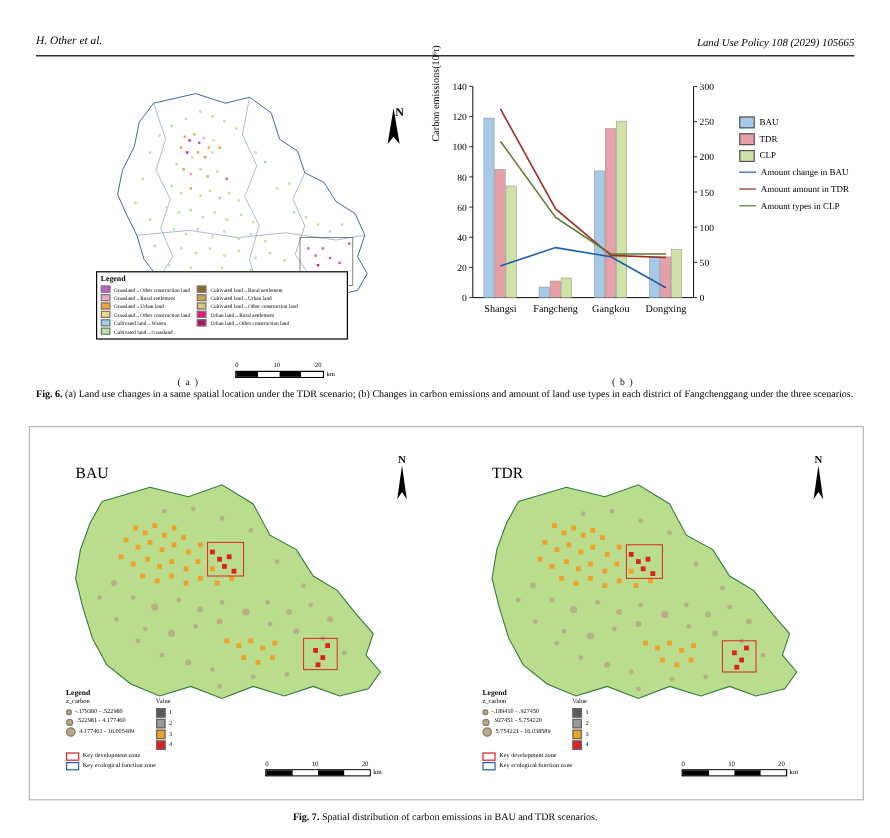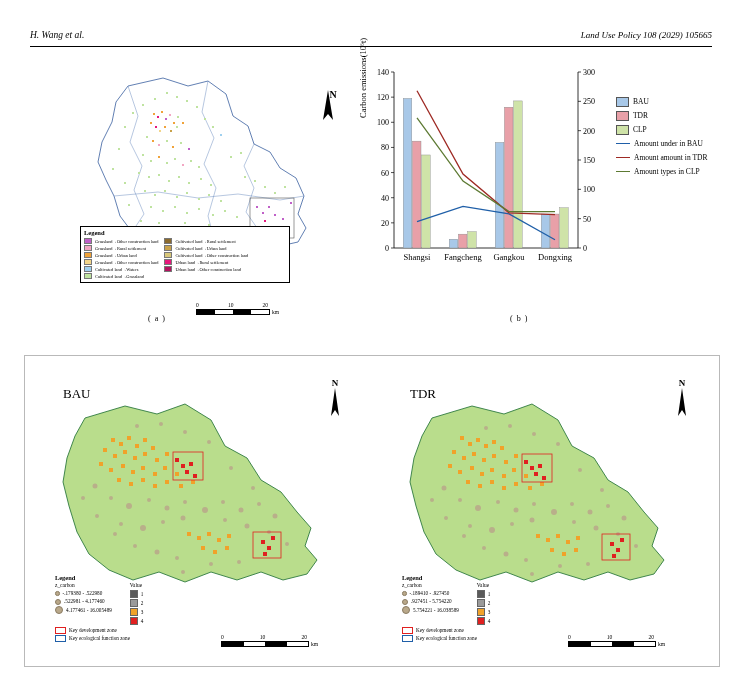--- a/index.html
+++ b/index.html
@@ -86,21 +86,21 @@
 
   .fig7cap{position:absolute;top:676px;left:30px;width:682px;text-align:center;font-size:8.4px;}
   .fig7cap b{font-weight:bold;}
 </style>
 </head>
 <body>
 
 <div class="page">
 
   <div class="runhead">
-    <div class="left">H. Wang et al.</div>
+    <div class="left">H. Other et al.</div>
     <div class="right">Land Use Policy 108 (2029) 105665</div>
   </div>
   <div class="runrule"></div>
 
   <div class="fig6">
 
     <div class="map-a">
       <svg width="290" height="250" viewBox="0 0 290 250">
         <path d="M70 30 L105 22 L130 30 L150 25 L168 38 L175 60 L190 70 L196 88 L212 96
                  L222 112 L238 122 L246 140 L240 158 L248 172 L240 186 L222 190 L206 182
@@ -353,35 +353,38 @@
         <div class="row">
             <span class="bx" style="background:#e8a0a8"></span>
             <span>TDR</span>
           </div>
         <div class="row">
             <span class="bx" style="background:#cfe3a8"></span>
             <span>CLP</span>
           </div>
         <div class="row">
             <span class="ln" style="border-top-color:#1f5fa8"></span>
-            <span>Amount under in BAU</span>
+            <span>Amount change in BAU</span>
           </div>
         <div class="row">
             <span class="ln" style="border-top-color:#9e2a24"></span>
             <span>Amount amount  in TDR</span>
           </div>
         <div class="row">
             <span class="ln" style="border-top-color:#5d7a33"></span>
             <span>Amount types in CLP</span>
           </div>
       </div>
     </div>
     <div class="cap-b">( b )</div>
   </div>
 
+  <div class="fig6cap">
+    <b>Fig. 6.</b><span> (a) Land use changes in a same spatial location under the TDR scenario; (b) Changes in carbon emissions and amount of land use types in each district of Fangchenggang under the three scenarios.</span>
+  </div>
 
   <div class="fig7">
 
     <div class="panel left">
       <div class="ptitle">BAU</div>
       <svg width="347" height="230" viewBox="0 0 347 230" style="position:absolute;left:0;top:20px;">
         <path d="M60 42 L100 30 L132 38 L160 28 L186 44 L200 70 L222 82 L236 104
                  L256 116 L272 136 L286 152 L280 170 L292 184 L282 198 L258 204
                  L236 196 L212 204 L186 196 L160 206 L134 196 L108 204 L84 194
                  L64 178 L52 156 L44 130 L38 106 L42 82 L50 60 Z" fill="#b9dd8c" stroke="#2f7a3f" stroke-width="0.9"></path>
@@ -706,14 +709,17 @@
           <div style="background:#000"></div>
             <div style="background:#fff"></div>
           <div style="background:#000"></div>
             <div style="background:#fff"></div>
         </div>
         <div class="km">km</div>
       </div>
     </div>
   </div>
 
+  <div class="fig7cap">
+    <b>Fig. 7.</b><span> Spatial distribution of carbon emissions in BAU and TDR scenarios.</span>
+  </div>
 
 </div>
 
 </body></html>

